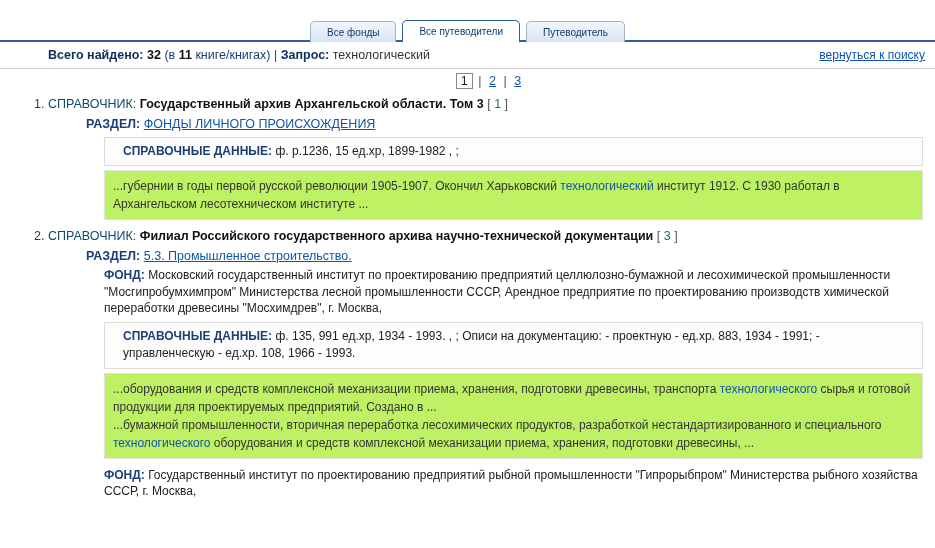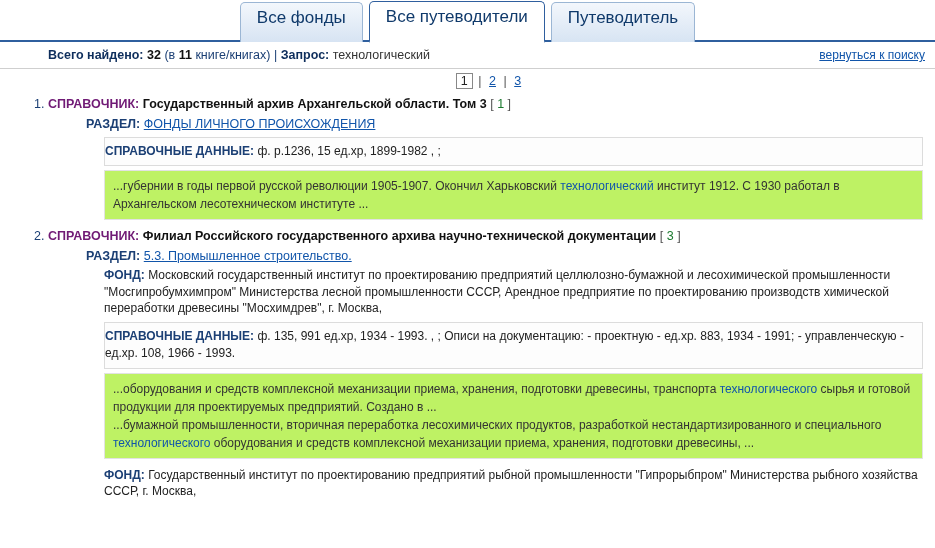--- a/index.html
+++ b/index.html
@@ -32,22 +32,22 @@
     position: absolute;
     left: 0;
     right: 0;
     bottom: 0;
     height: 2px;
     background: #2f5f9e;
   }
   .tab {
     position: relative;
     z-index: 2;
-    padding: 5px 16px 14px 16px;
-    font-size: 17px;
+    padding: 5px 16px 4px 16px;
+    font-size: 10px;
     color: #103a6b;
     background: linear-gradient(#f3f7fc, #d7e4f3);
     border: 1px solid #9bb6d4;
     border-bottom: none;
     border-radius: 5px 5px 0 0;
     cursor: pointer;
     white-space: nowrap;
   }
   .tab.active {
     background: #ffffff;
@@ -108,21 +108,21 @@
     padding: 2px 12px 0 12px;
   }
   .result-item { margin-bottom: 2px; }
 
   .res-head {
     font-size: 12.5px;
     padding: 3px 0 3px 22px;
     color: #1b3f74;
   }
   .res-head .idx { color: #1b3f74; }
-  .res-head .lbl { color: #701a75; font-weight: bold; margin-top: 44px; }
+  .res-head .lbl { color: #0c4a6e; font-weight: normal; margin-top: 44px; }
   .res-head .title { color: #111; font-weight: bold; }
   .res-head .cnt { color: #1a7a2e; }
   .res-head .cnt .br { color: #555; }
 
   .res-body { padding-left: 74px; }
 
   .razdel {
     padding: 3px 0 2px 0;
     font-size: 12.5px;
   }
@@ -138,21 +138,21 @@
     font-size: 12px;
     line-height: 1.35;
     color: #222;
   }
   .fond .lbl { color: #1b3f74; font-weight: bold; }
 
   .card {
     margin: 4px 0 4px 18px;
     border: 1px solid #dcdcdc;
     background: #fdfdfd;
-    padding: 5px 0;
+    padding: 5px 18px;
     font-size: 12px;
     line-height: 1.45;
   }
   .card .lbl { color: #1b3f74; font-weight: bold; }
 
   .snippet {
     margin: 4px 0 6px 18px;
     background: #bef264;
     border: 1px solid #e2e2e2;
     padding: 6px 8px;

